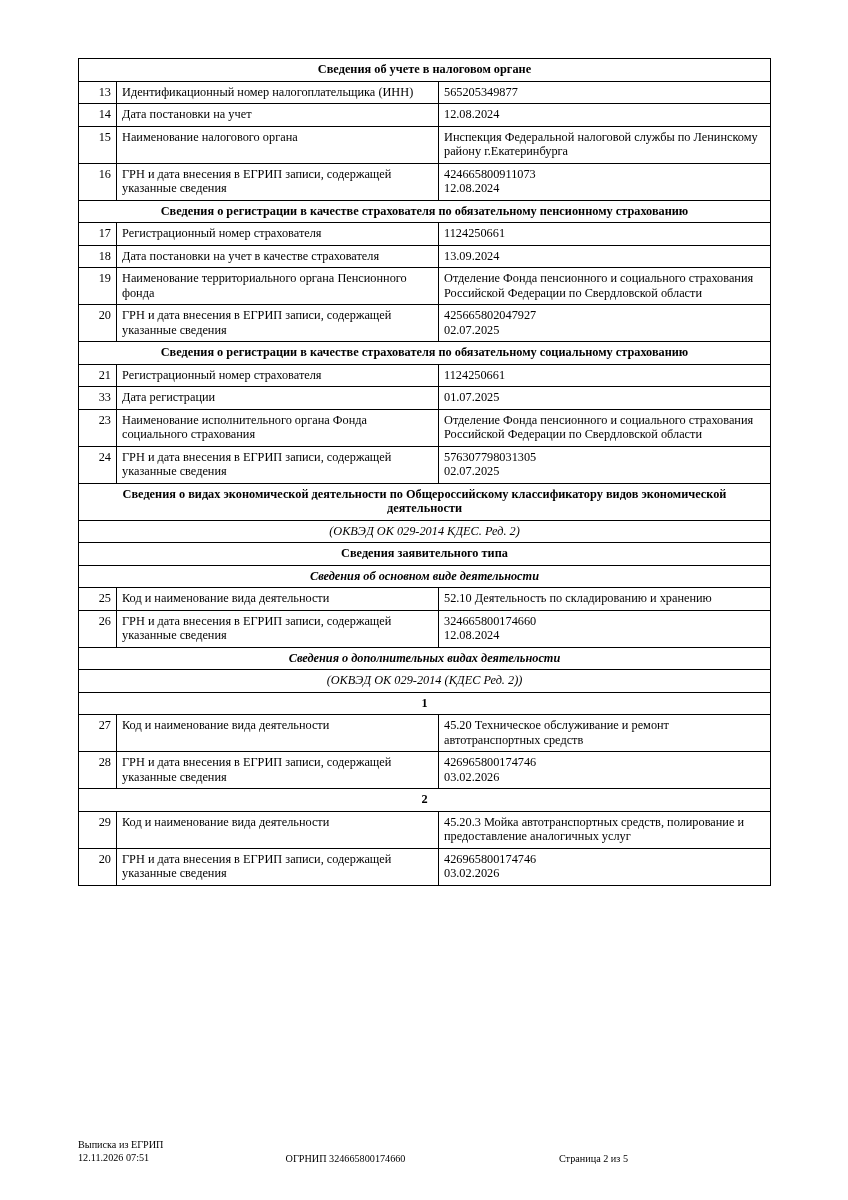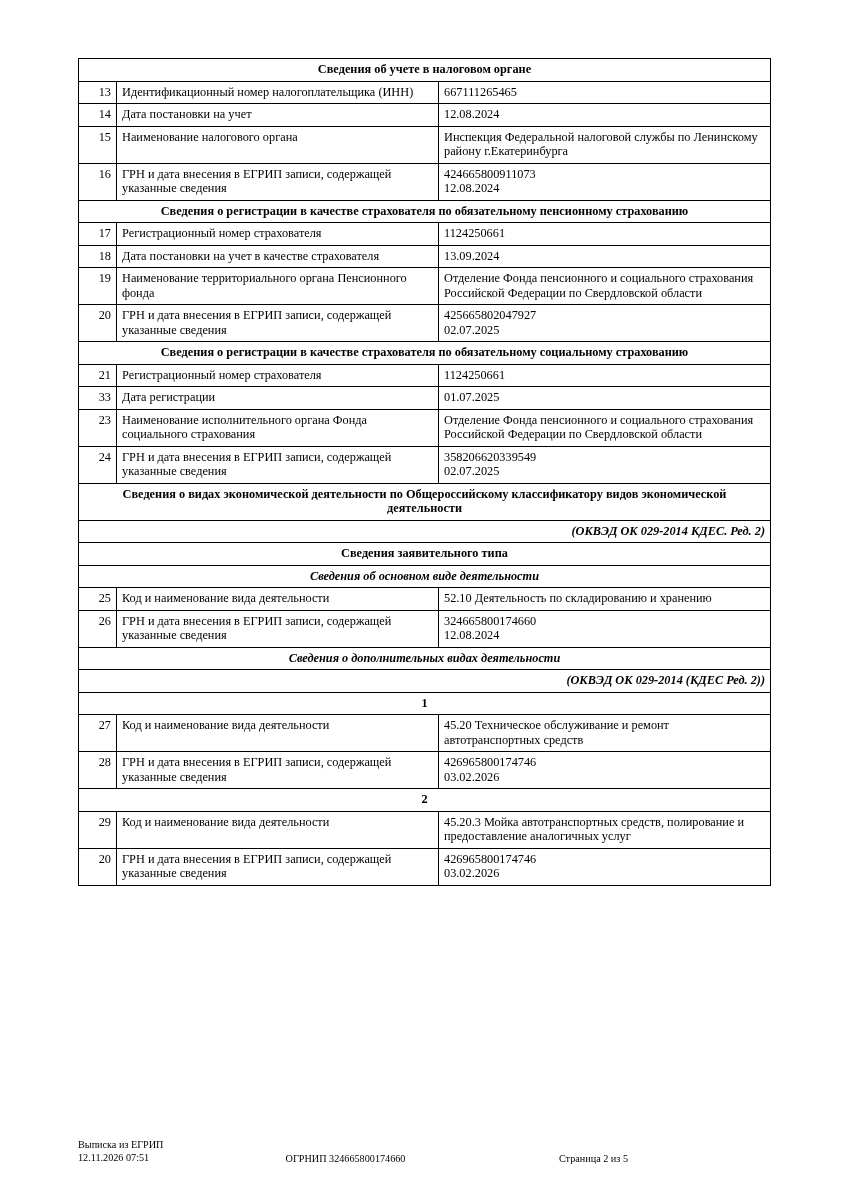--- a/index.html
+++ b/index.html
@@ -47,24 +47,23 @@
     font-weight: bold;
     padding: 3px 12px 4px 12px;
   }
   td.section-italic {
     text-align: center;
     font-weight: bold;
     font-style: italic;
     padding: 3px 12px 4px 12px;
   }
   td.plain-italic {
-    text-align: right;
+    text-align: center;
     font-style: italic;
     padding: 3px 12px 4px 12px;
-    font-weight: bold;
   }
   td.index {
     text-align: center;
     font-weight: bold;
     padding: 3px 12px 4px 12px;
   }
   .val-line { display: block; }
 
   .footer {
     position: absolute;
@@ -107,21 +106,21 @@
       <col class="c-val">
     </colgroup>
     <tbody id="table-body">
         <tr>
           <td colspan="3" class="section">Сведения об учете в налоговом органе</td>
         </tr>
         <tr>
           <td class="num">13</td>
           <td>Идентификационный номер налогоплательщика (ИНН)</td>
           <td>
-            <span class="val-line">667111265465</span>
+            <span class="val-line">565205349877</span>
           </td>
         </tr>
         <tr>
           <td class="num">14</td>
           <td>Дата постановки на учет</td>
           <td>
             <span class="val-line">12.08.2024</span>
           </td>
         </tr>
         <tr>
@@ -192,21 +191,21 @@
           <td class="num">23</td>
           <td>Наименование исполнительного органа Фонда социального страхования</td>
           <td>
             <span class="val-line">Отделение Фонда пенсионного и социального страхования Российской Федерации по Свердловской области</span>
           </td>
         </tr>
         <tr>
           <td class="num">24</td>
           <td>ГРН и дата внесения в ЕГРИП записи, содержащей указанные сведения</td>
           <td>
-            <span class="val-line">358206620339549</span>
+            <span class="val-line">576307798031305</span>
             <span class="val-line">02.07.2025</span>
           </td>
         </tr>
         <tr>
           <td colspan="3" class="section">Сведения о видах экономической деятельности по Общероссийскому классификатору видов экономической деятельности</td>
         </tr>
         <tr>
           <td colspan="3" class="plain-italic">(ОКВЭД ОК 029-2014 КДЕС. Ред. 2)</td>
         </tr>
         <tr>

